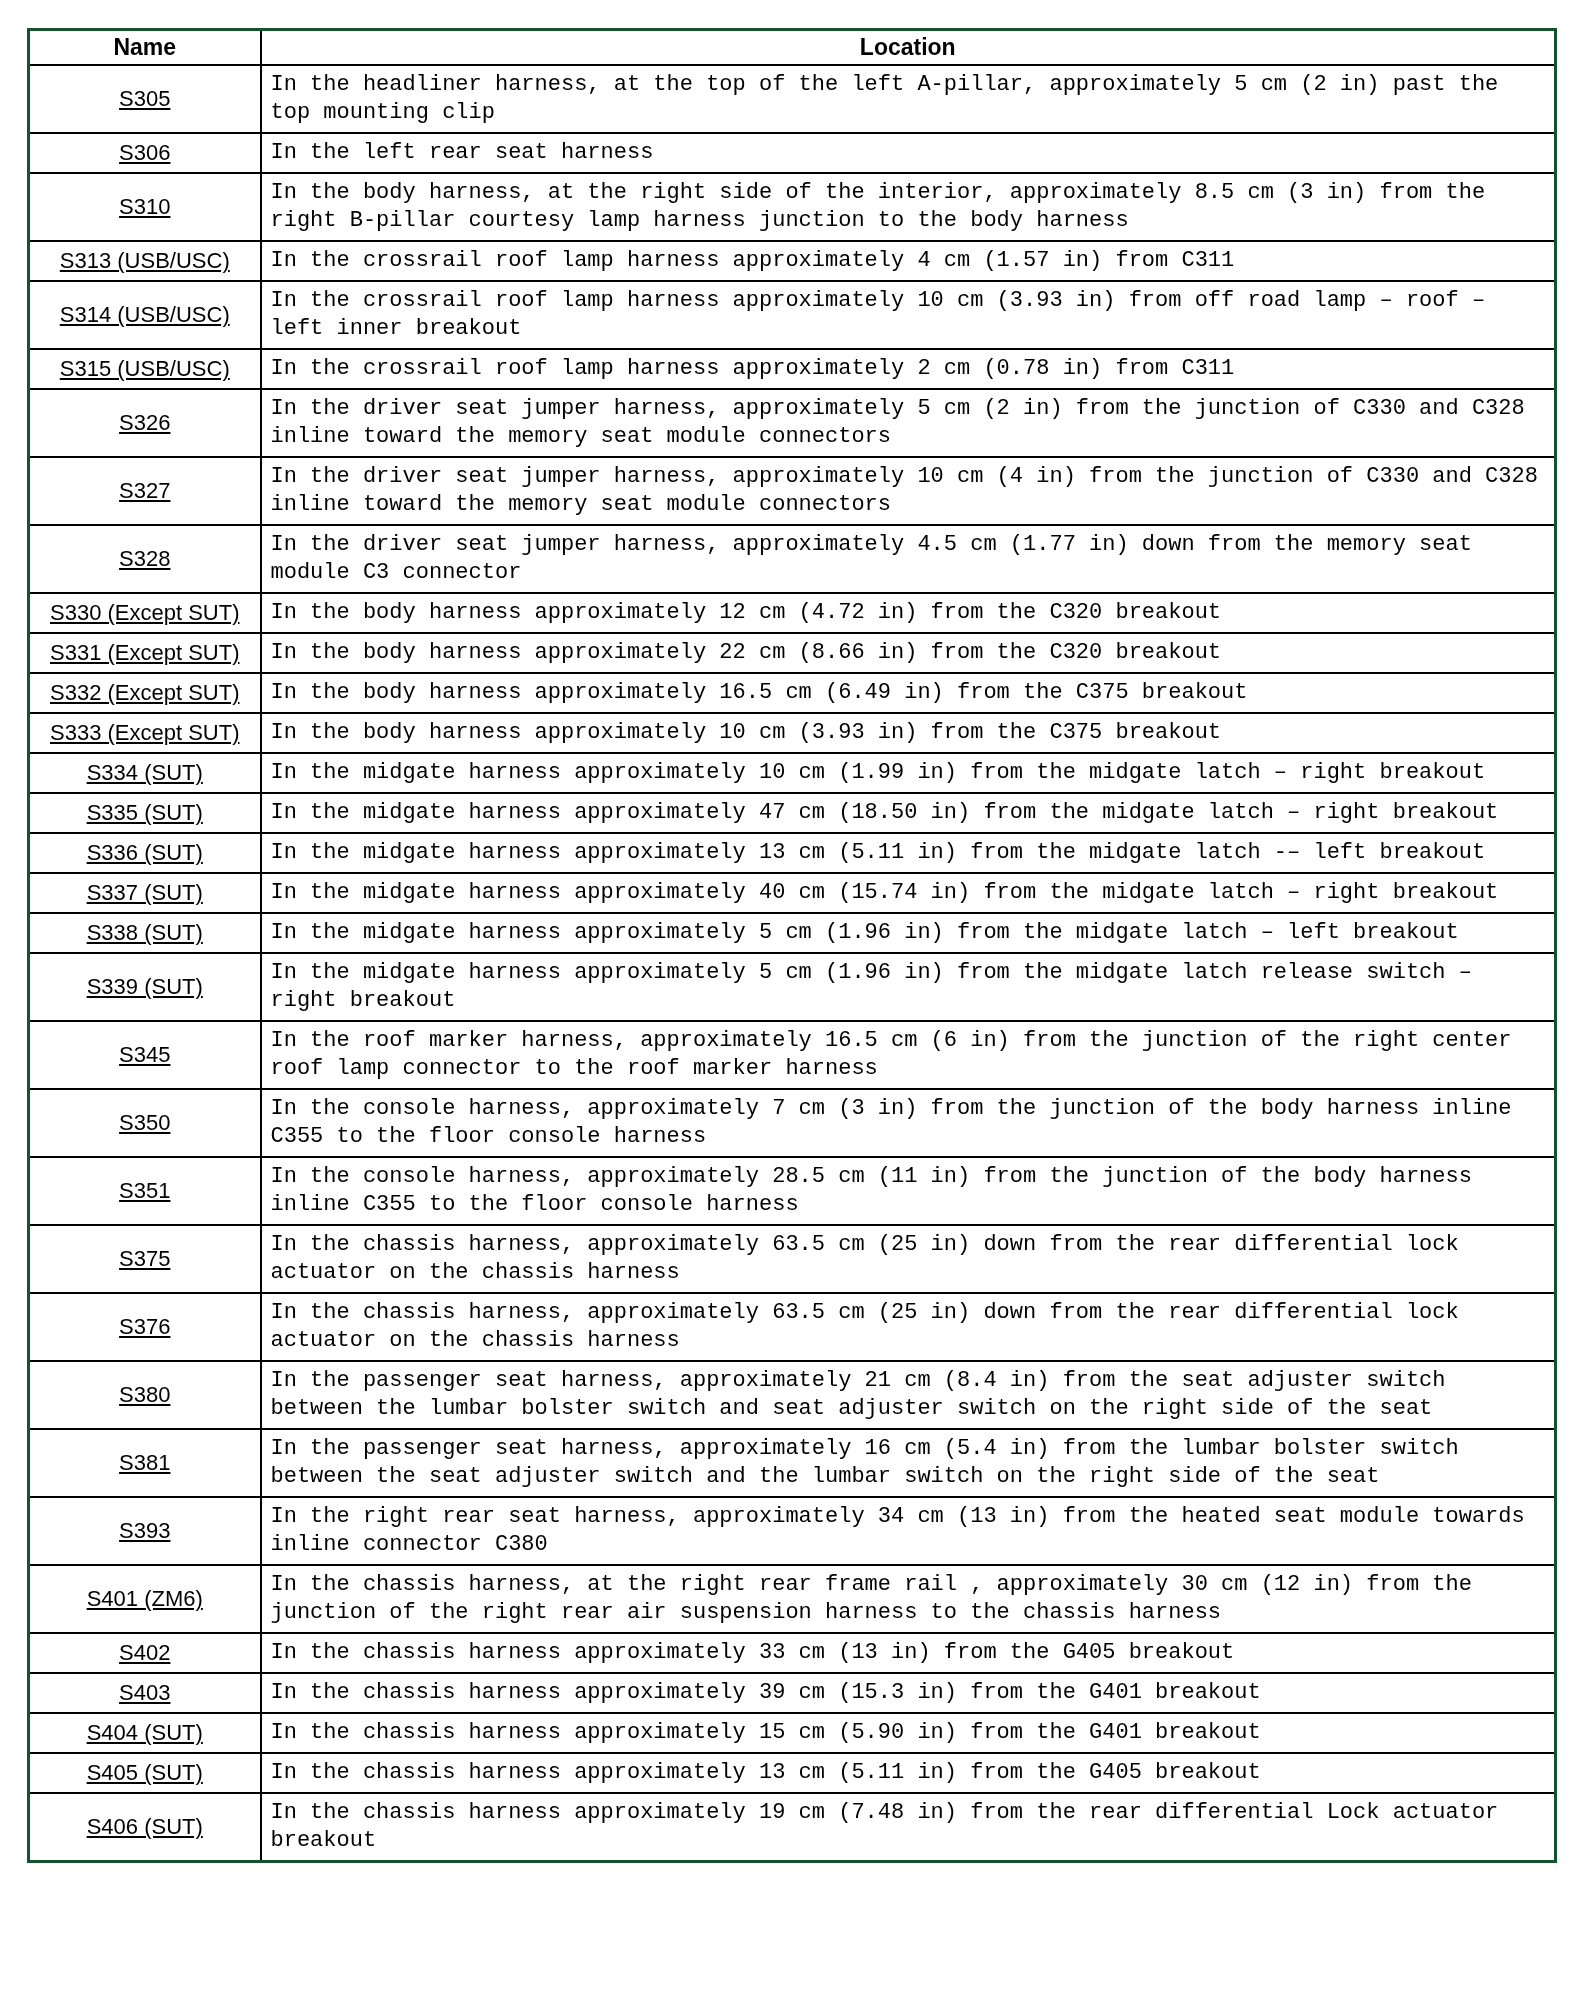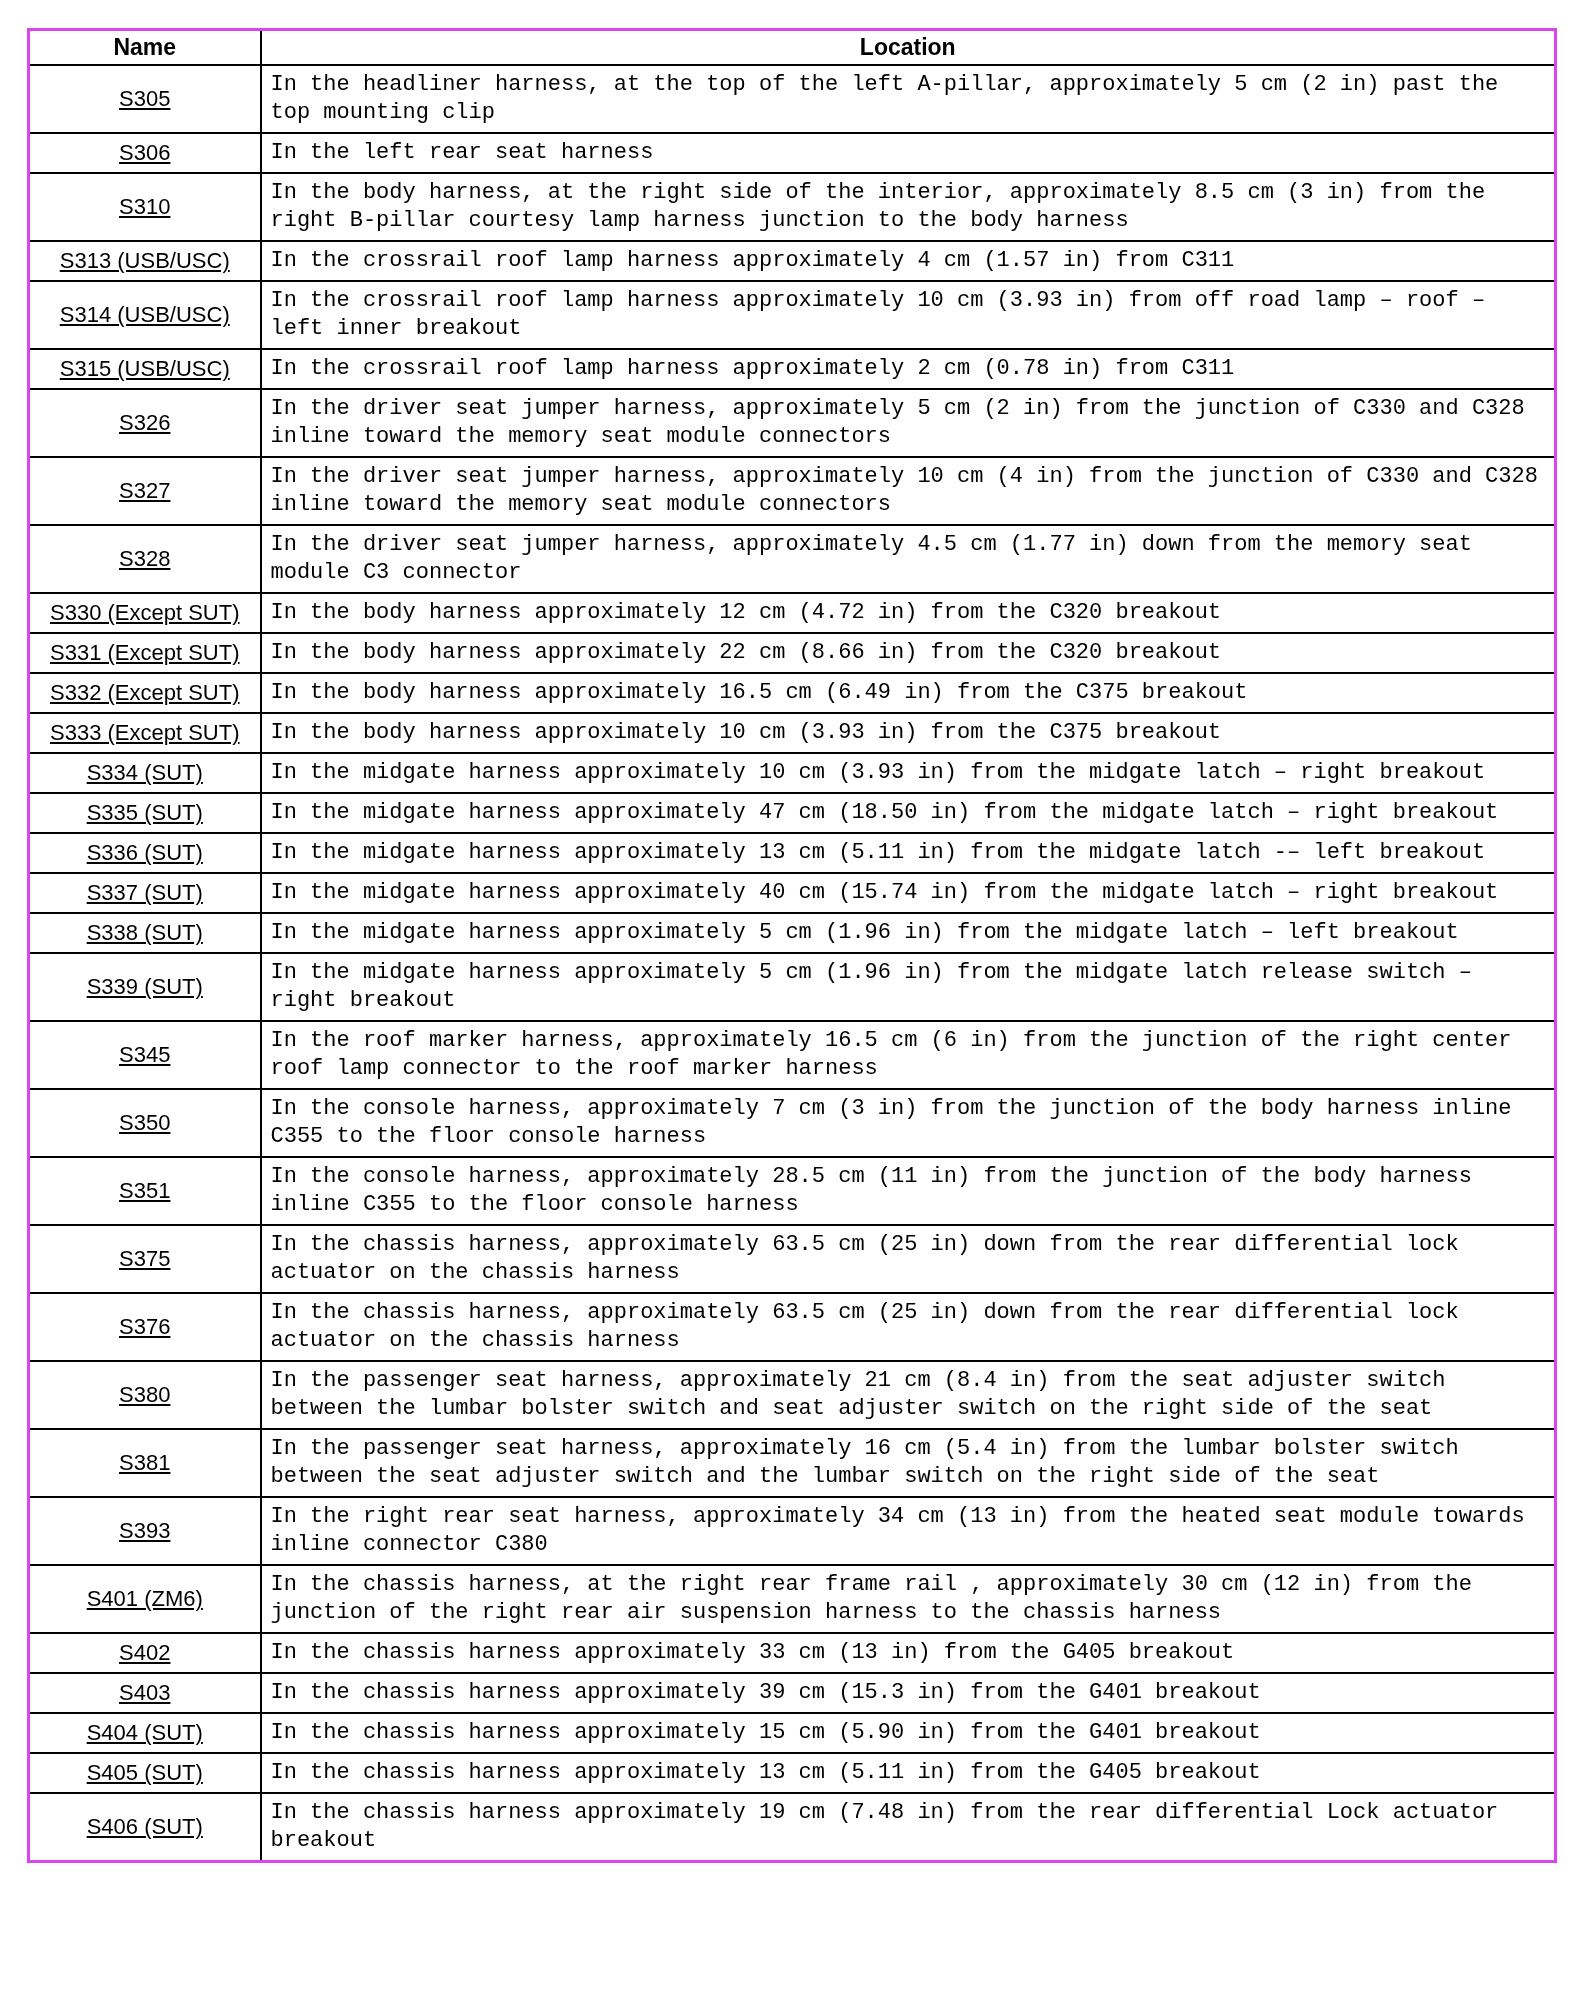--- a/index.html
+++ b/index.html
@@ -15,21 +15,21 @@
     box-sizing: border-box;
   }
   .page {
     padding: 28px 27px 24px 27px;
     box-sizing: border-box;
   }
   table.splice-table {
     border-collapse: collapse;
     width: 100%;
     table-layout: fixed;
-    border: 3px solid #d946ef;
+    border: 3px solid #14532d;
   }
   table.splice-table th,
   table.splice-table td {
     border: 2px solid #000000;
   }
   col.name-col { width: 232px; }
   th {
     font-size: 23px;
     font-weight: bold;
     text-align: center;
@@ -115,21 +115,21 @@
         <tr>
           <td class="name-cell">S332 (Except SUT)</td>
           <td class="location-cell">In the body harness approximately 16.5 cm (6.49 in) from the C375 breakout</td>
         </tr>
         <tr>
           <td class="name-cell">S333 (Except SUT)</td>
           <td class="location-cell">In the body harness approximately 10 cm (3.93 in) from the C375 breakout</td>
         </tr>
         <tr>
           <td class="name-cell">S334 (SUT)</td>
-          <td class="location-cell">In the midgate harness approximately 10 cm (3.93 in) from the midgate latch – right breakout</td>
+          <td class="location-cell">In the midgate harness approximately 10 cm (1.99 in) from the midgate latch – right breakout</td>
         </tr>
         <tr>
           <td class="name-cell">S335 (SUT)</td>
           <td class="location-cell">In the midgate harness approximately 47 cm (18.50 in) from the midgate latch – right breakout</td>
         </tr>
         <tr>
           <td class="name-cell">S336 (SUT)</td>
           <td class="location-cell">In the midgate harness approximately 13 cm (5.11 in) from the midgate latch -– left breakout</td>
         </tr>
         <tr>

